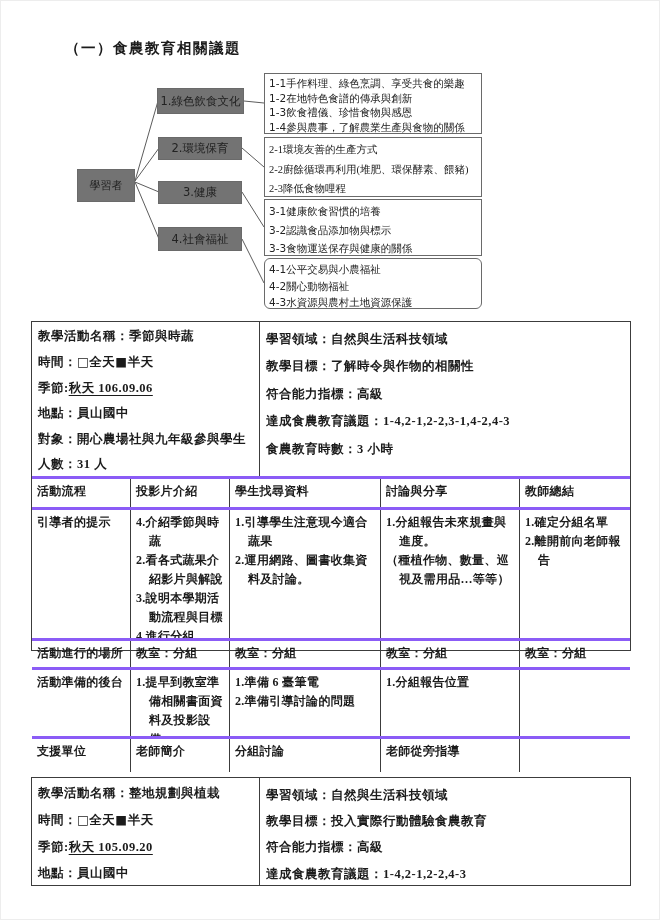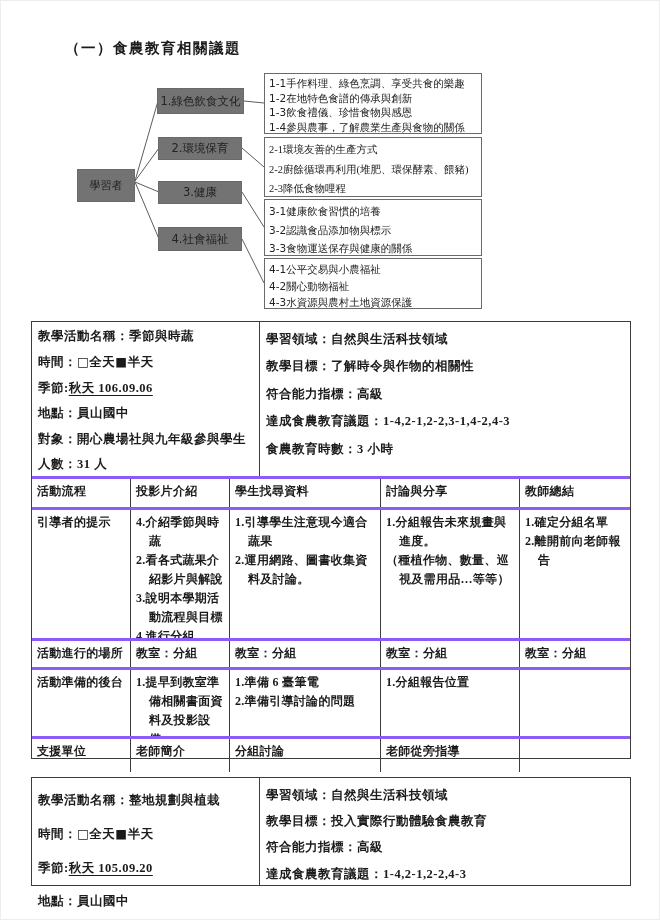--- a/index.html
+++ b/index.html
@@ -37,40 +37,40 @@
   .sbox{
     position:absolute;left:263px;width:218px;
     border:1px solid #6a6a6a;background:#fff;
     font-family:"DejaVu Sans","Liberation Sans",sans-serif;
     font-size:10.5px;color:#222;
     box-sizing:border-box;padding:2px 4px;z-index:2;
   }
   .s1{top:72px;height:61px;}
   .s2{top:136px;height:60px;}
   .s3{top:198px;height:57px;}
-  .s4{top:257px;height:51px;}
+  .s4{top:257px;height:51px;border-radius:6px;}
   .s1 div{line-height:14.5px;}
   .s2 div{line-height:19.5px;font-family:Liberation Serif, serif;}
   .s3 div{line-height:18.5px;}
   .s4 div{line-height:16.5px;}
   
   .tbl{
     position:absolute;left:30px;width:600px;
     border:1px solid #3c3c3c;box-sizing:border-box;
     font-weight:700;background:#fff;
   }
-  .table1{top:320px;height:438px;}
+  .table1{top:320px;height:330px;}
   .table2{top:776px;height:109px;}
   .info{display:flex;}
   .table1 .info{height:154px;}
   .table2 .info{height:107px;}
   .cellL{width:227px;box-sizing:border-box;padding:2px 6px 0 6px;}
   .cellR{flex:1;border-left:1px solid #3c3c3c;box-sizing:border-box;padding:4px 6px 0 6px;}
   .ln{font-size:12.5px;letter-spacing:0.5px;line-height:25.4px;white-space:nowrap;}
-  .table2 .ln{line-height:26.8px;margin-top:7px;}
+  .table2 .ln{line-height:26.8px;}
   .ln2{font-size:12.5px;letter-spacing:0.5px;line-height:27.4px;white-space:nowrap;}
   .table2 .ln2{line-height:26.2px;}
   .u{text-decoration:underline;text-underline-offset:3px;}
   .cb{font-family:"DejaVu Sans",sans-serif;font-weight:400;}
   
   .frow{
     display:grid;
     grid-template-columns:98px 99px 151px 139px auto;
     border-top:3px solid #8b5cf6;
   }

